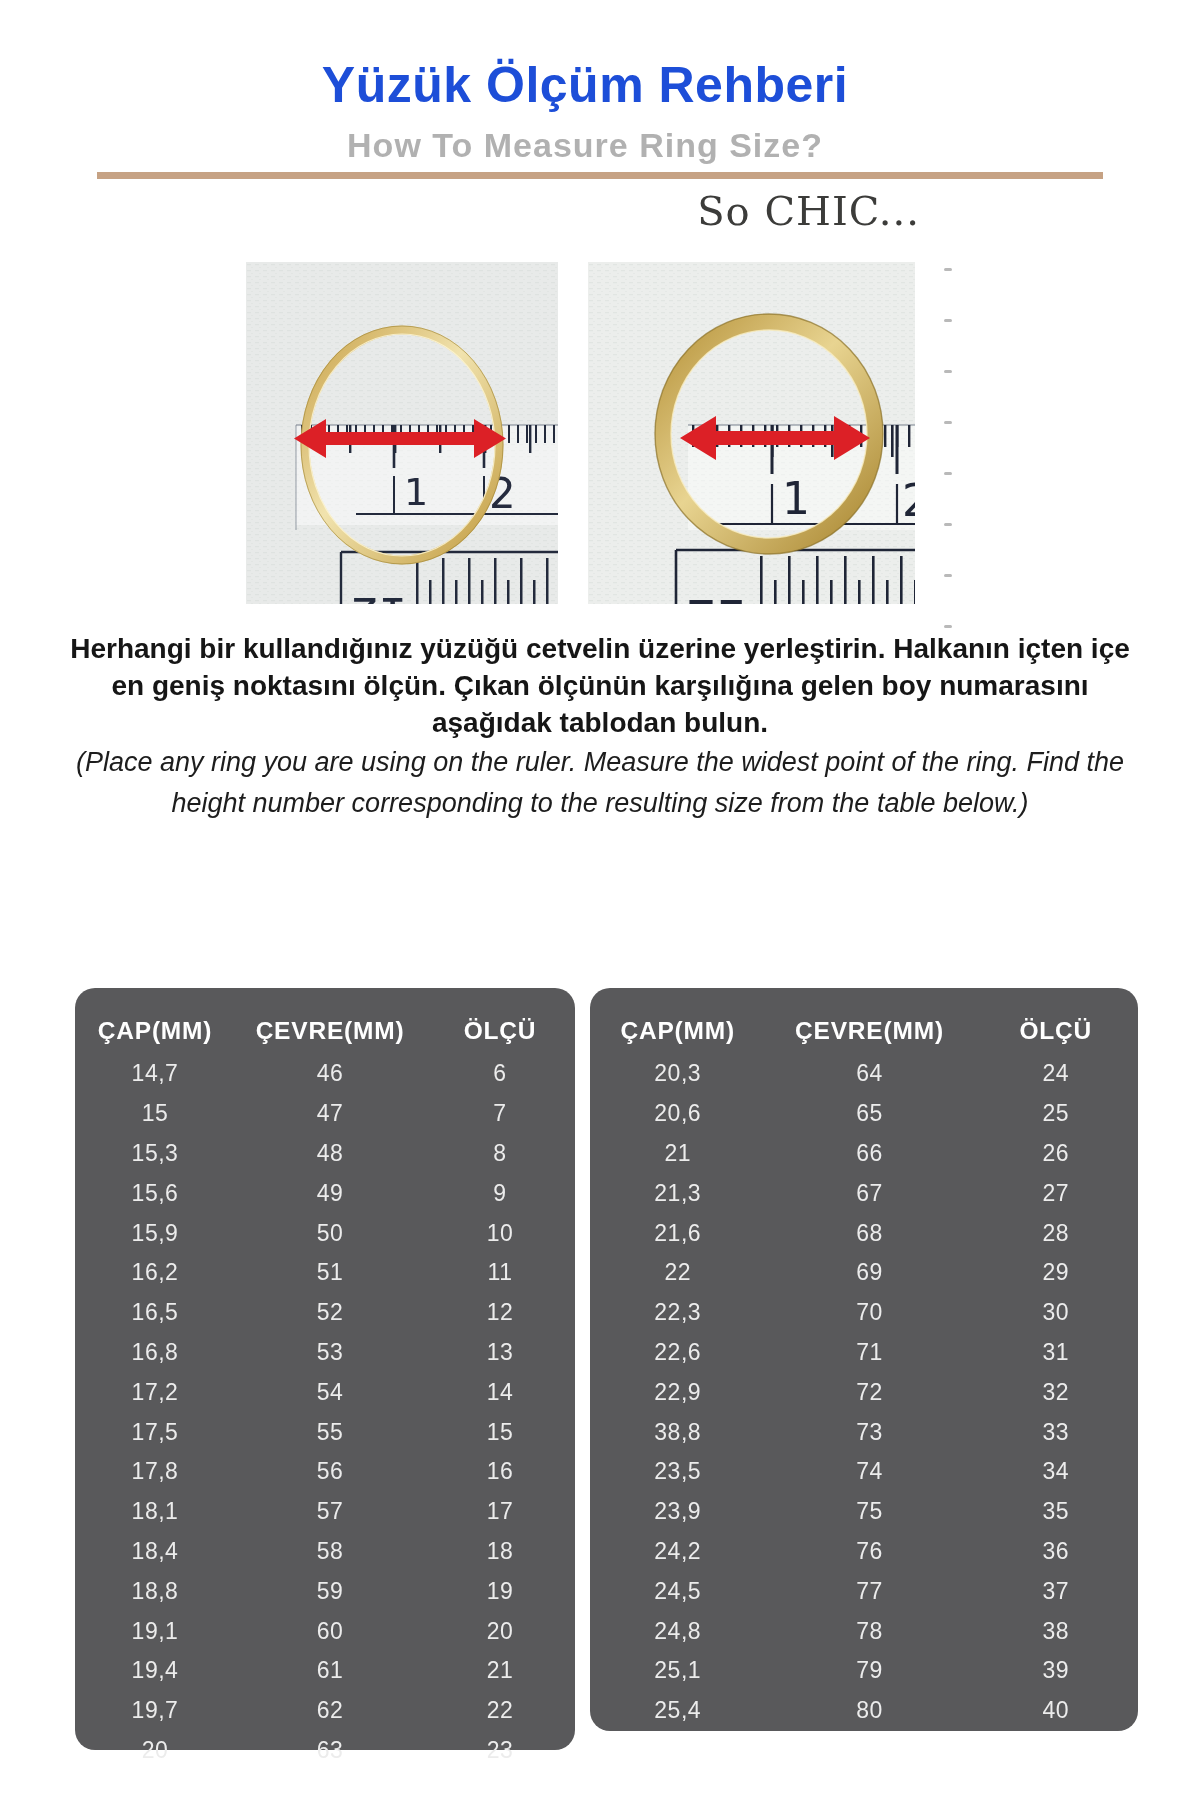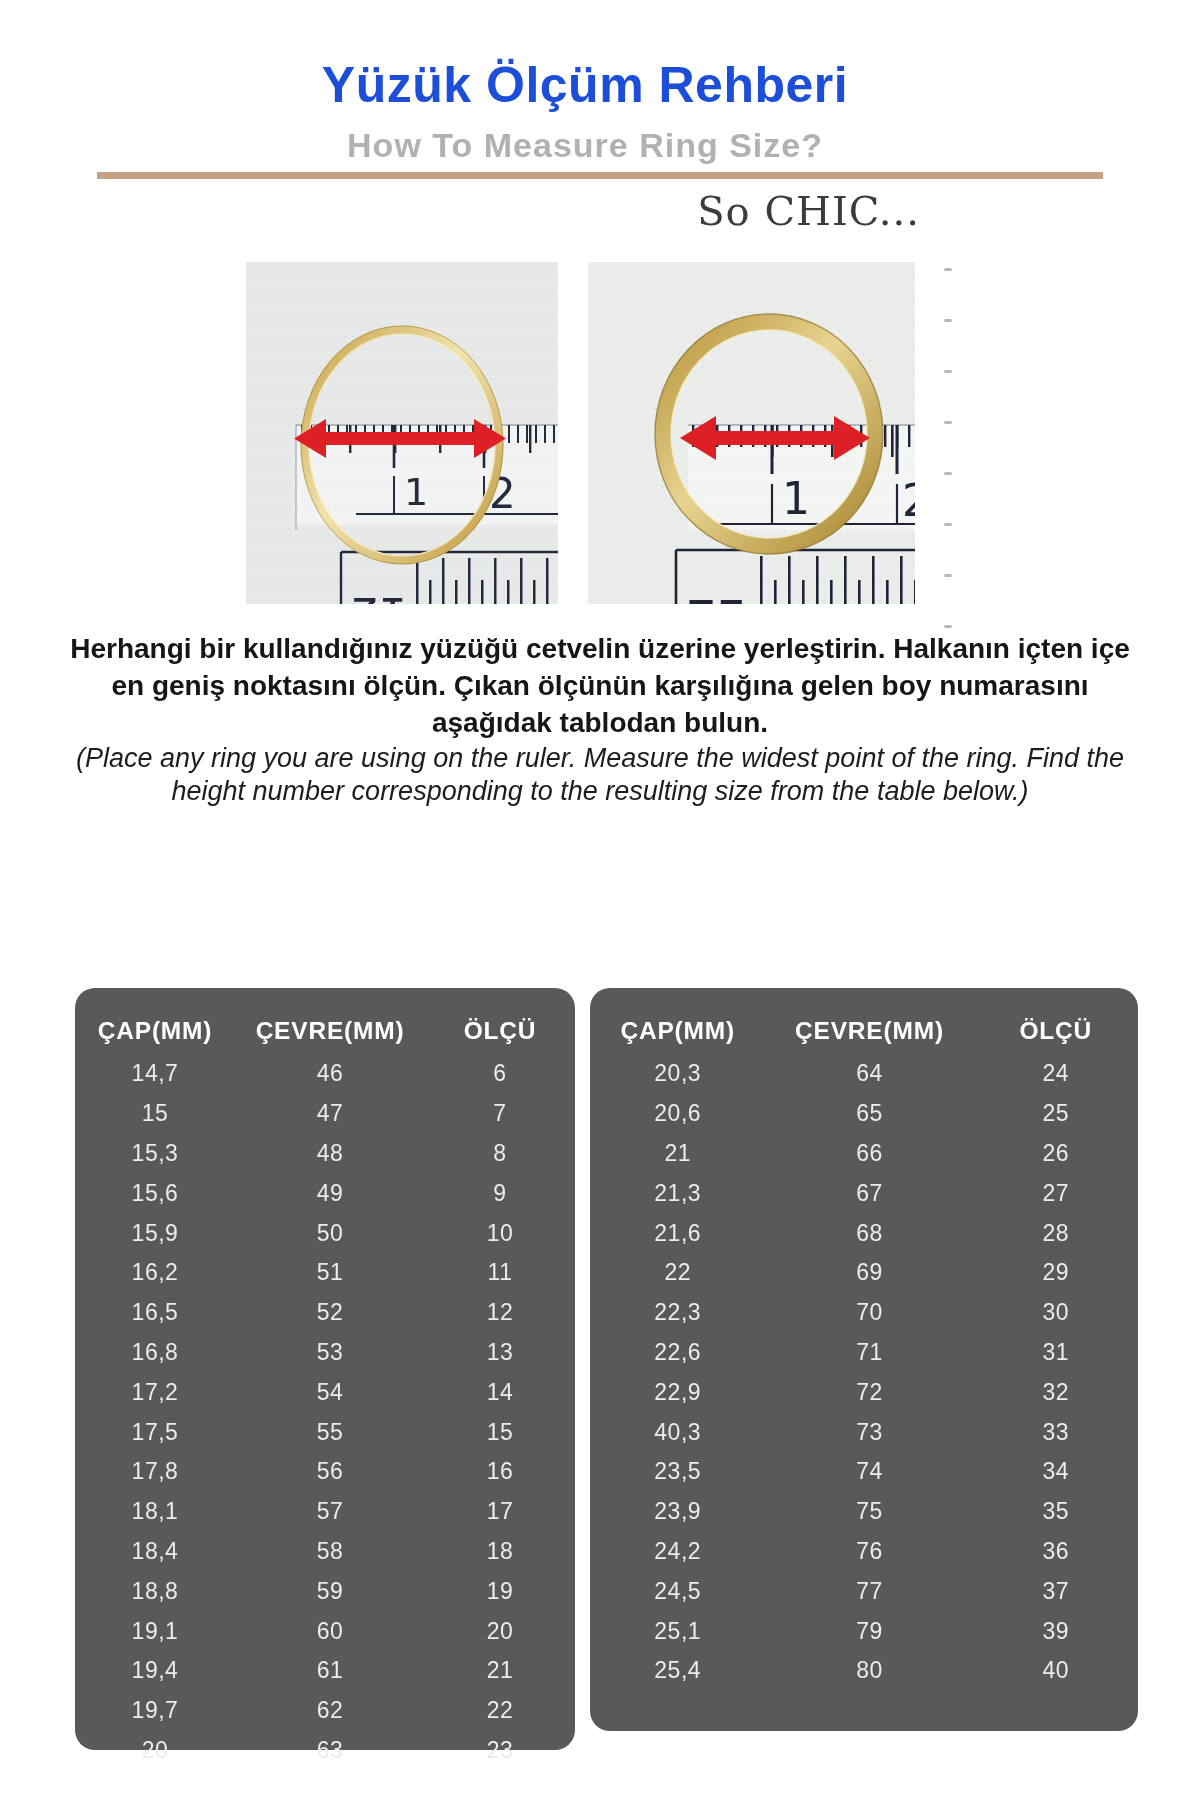--- a/index.html
+++ b/index.html
@@ -40,21 +40,21 @@
   }
   
   .tr-text{
     position:absolute;top:630px;left:60px;width:1080px;margin:0;
     text-align:center;font-size:28px;font-weight:700;color:#161616;
     line-height:37px;
   }
   .en-text{
     position:absolute;top:742px;left:75px;width:1050px;margin:0;
     text-align:center;font-size:27px;font-style:italic;font-weight:400;
-    color:#1d1d1d;line-height:33px;
+    color:#1d1d1d;line-height:41px;
   }
   
   .size-table{
     position:absolute;top:988px;border-radius:20px;background:#59595b;
     display:flex;flex-direction:column;
   }
   .size-table.left{left:75px;width:500px;height:762px;}
   .size-table.right{left:590px;width:548px;height:743px;padding-bottom:0;}
   .thead .trow{height:46px;}
   .tbody .trow{height:39.8px;justify-content:center;}
@@ -341,21 +341,21 @@
           <div class="tcell">22,6</div>
           <div class="tcell">71</div>
           <div class="tcell">31</div>
         </div>
         <div class="trow">
           <div class="tcell">22,9</div>
           <div class="tcell">72</div>
           <div class="tcell">32</div>
         </div>
         <div class="trow">
-          <div class="tcell">40,3</div>
+          <div class="tcell">38,8</div>
           <div class="tcell">73</div>
           <div class="tcell">33</div>
         </div>
         <div class="trow">
           <div class="tcell">23,5</div>
           <div class="tcell">74</div>
           <div class="tcell">34</div>
         </div>
         <div class="trow">
           <div class="tcell">23,9</div>
@@ -366,20 +366,25 @@
           <div class="tcell">24,2</div>
           <div class="tcell">76</div>
           <div class="tcell">36</div>
         </div>
         <div class="trow">
           <div class="tcell">24,5</div>
           <div class="tcell">77</div>
           <div class="tcell">37</div>
         </div>
         <div class="trow">
+          <div class="tcell">24,8</div>
+          <div class="tcell">78</div>
+          <div class="tcell">38</div>
+        </div>
+        <div class="trow">
           <div class="tcell">25,1</div>
           <div class="tcell">79</div>
           <div class="tcell">39</div>
         </div>
         <div class="trow">
           <div class="tcell">25,4</div>
           <div class="tcell">80</div>
           <div class="tcell">40</div>
         </div>
       </div>

